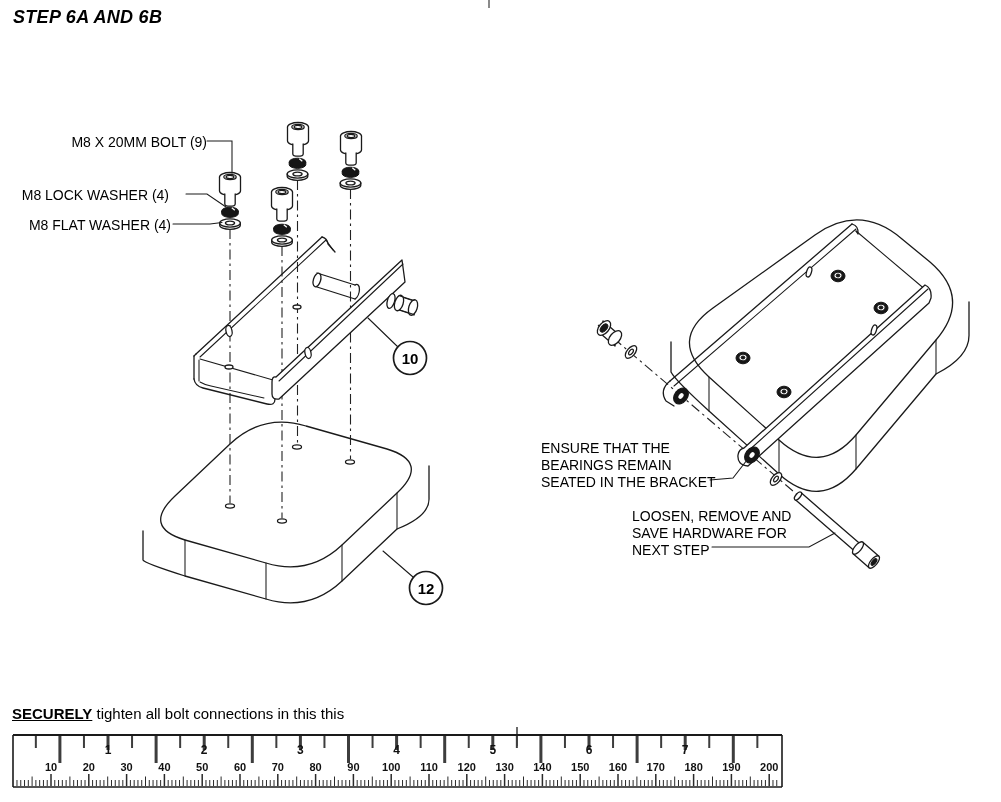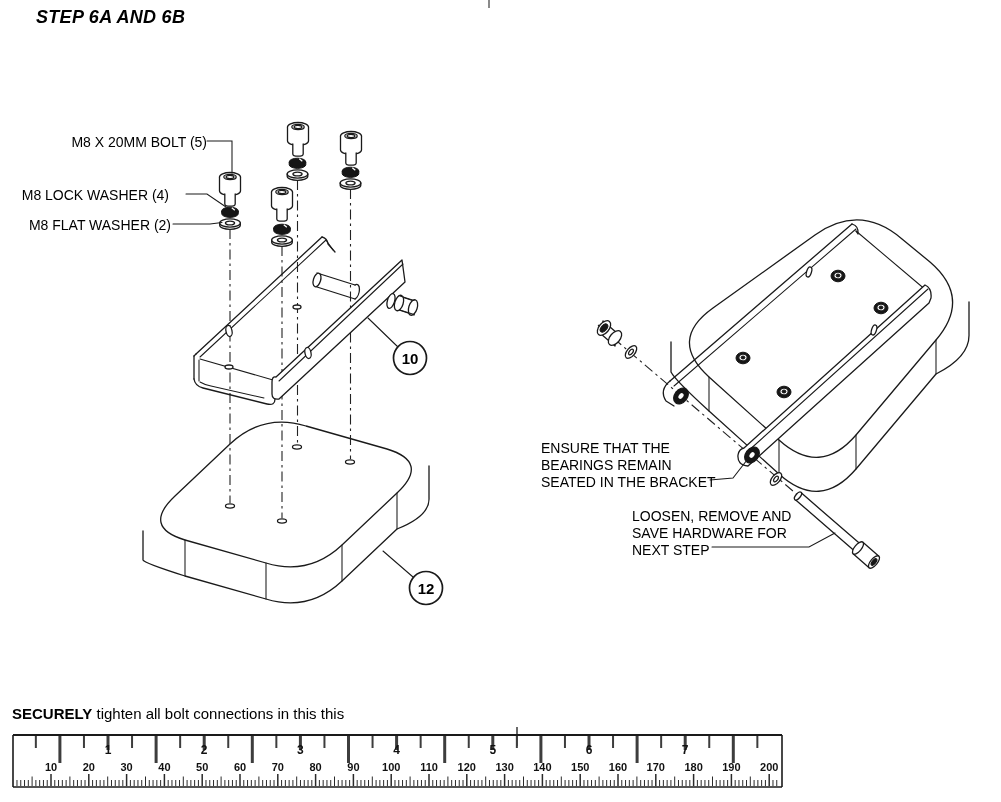--- a/index.html
+++ b/index.html
@@ -13,23 +13,23 @@
   .cl{fill:none;stroke:#222;stroke-width:1.1;stroke-dasharray:10 4 2.5 4;}
   .ld{fill:none;stroke:#1a1a1a;stroke-width:1.05;stroke-linecap:round;}
   .callout-circle{fill:#fff;stroke:#1a1a1a;stroke-width:1.7;}
   text.callout-num{font:bold 15px "Liberation Sans",sans-serif;fill:#000;}
   text.inchlbl{font:bold 12px "Liberation Sans",sans-serif;fill:#111;}
   text.mmlbl{font:bold 11px "Liberation Sans",sans-serif;fill:#111;}
   .lbl{position:absolute;font-size:14px;line-height:16px;white-space:nowrap;}
   .lbl.right{text-align:right;}
   .note{position:absolute;font-size:14px;line-height:17.2px;white-space:nowrap;}
   #page-title{position:absolute;left:13px;top:7px;font-size:18px;font-weight:bold;
-              font-style:italic;letter-spacing:.3px;margin-left:23px;}
+              font-style:italic;letter-spacing:.3px;}
   #footer-note{position:absolute;left:12px;top:705px;font-size:15px;}
-  #footer-note b{font-weight:bold;}
+  #footer-note b{font-weight:bold;text-decoration:underline;}
 </style>
 </head>
 <body>
 
 <div id="page">
 
   <svg id="line-art" width="1001" height="802" viewBox="0 0 1001 802">
     <defs>
       <g id="boltSym">
         <ellipse class="ln fw" cx="0" cy="5" rx="10.5" ry="4.5"></ellipse>
@@ -477,23 +477,23 @@
         <text x="618" y="771" text-anchor="middle" class="mmlbl">160</text>
         <text x="655.8000000000001" y="771" text-anchor="middle" class="mmlbl">170</text>
         <text x="693.6" y="771" text-anchor="middle" class="mmlbl">180</text>
         <text x="731.4" y="771" text-anchor="middle" class="mmlbl">190</text>
         <text x="769.2" y="771" text-anchor="middle" class="mmlbl">200</text>
       </g>
   </svg>
 
   <div id="page-title">STEP 6A AND 6B</div>
 
-  <div class="lbl right" style="left:60px;top:134px;width:147px;">M8 X 20MM BOLT (5)</div>
+  <div class="lbl right" style="left:60px;top:134px;width:147px;">M8 X 20MM BOLT (9)</div>
   <div class="lbl right" style="left:16px;top:187px;width:153px;">M8 LOCK WASHER (4)</div>
-  <div class="lbl right" style="left:20px;top:217px;width:151px;">M8 FLAT WASHER (2)</div>
+  <div class="lbl right" style="left:20px;top:217px;width:151px;">M8 FLAT WASHER (4)</div>
 
   <div class="note" style="left:541px;top:440px;">
     <div>ENSURE THAT THE</div>
     <div>BEARINGS REMAIN</div>
     <div>SEATED IN THE BRACKET</div>
   </div>
 
   <div class="note" style="left:632px;top:508px;">
     <div>LOOSEN, REMOVE AND</div>
     <div>SAVE HARDWARE FOR</div>

